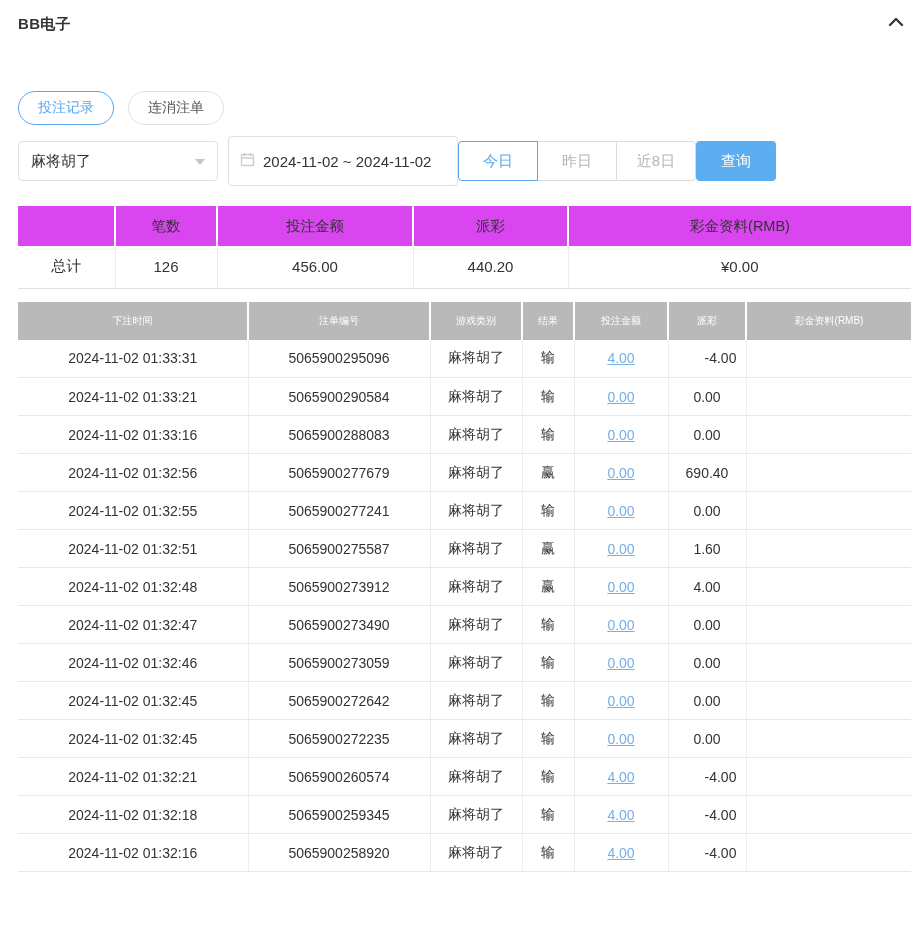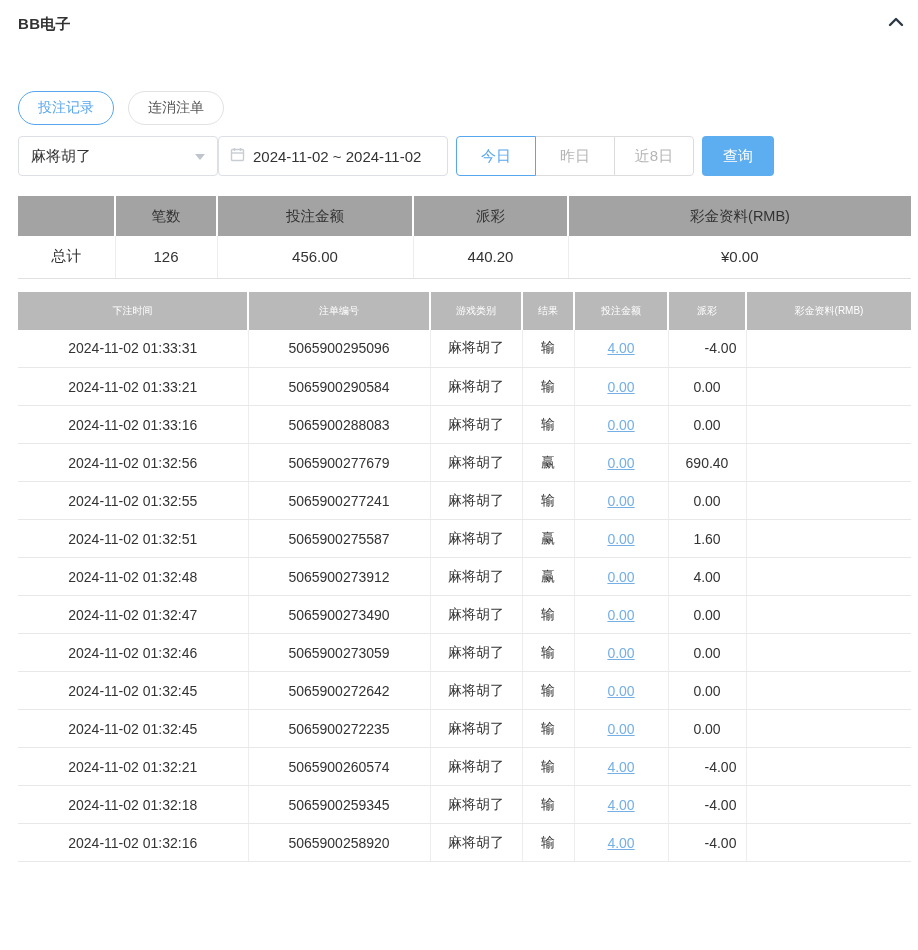--- a/index.html
+++ b/index.html
@@ -18,36 +18,36 @@
     background:#fff; font-size:14px; color:#555; display:flex; align-items:center; cursor:pointer;margin-top:38px; }
   .tab.active { border-color:#58a6ee; color:#58a6ee; }
 
   
   .filters { margin-top:11px; display:flex; align-items:center; }
   .select { width:200px; height:40px; border:1px solid #dcdfe6; border-radius:4px;
     display:flex; align-items:center; justify-content:space-between; padding:0 12px;
     font-size:15px; cursor:pointer; background:#fff; }
   .caret { width:0; height:0; border-left:5px solid transparent; border-right:5px solid transparent;
     border-top:6px solid #c0c4cc; margin-top:2px; }
-  .datebox { width:230px; height:40px; border:1px solid #dcdfe6; border-radius:4px;
+  .datebox { margin-left:10px; width:230px; height:50px; border:1px solid #dcdfe6; border-radius:4px;
     display:flex; align-items:center; padding:0 11px; gap:8px; font-size:15px; background:#fff; cursor:pointer; }
-  .seg-group { margin-left:8px; display:flex;border-radius:10px; }
+  .seg-group { margin-left:0; display:flex;border-radius:10px; }
   .seg { width:80px; height:40px; background:#fff; border:1px solid #dcdcdc; font-size:15px;
     color:#b5b5b5; display:flex; align-items:center; justify-content:center; cursor:pointer; }
   .seg + .seg { margin-left:-1px; }
   .seg:first-child { border-radius:4px 0 0 4px; }
   .seg:last-child { border-radius:0 4px 4px 0; }
   .seg.active { border-color:#58a6ee; color:#58a6ee; position:relative; z-index:1; }
-  .search-btn { margin-left:8px; width:72px; height:40px; background:#5caef0; color:#fff;
+  .search-btn { width:80px; height:40px; background:#5caef0; color:#fff;
     border:none; border-radius:4px; font-size:15px; cursor:pointer; }
 
   
   table { border-collapse:collapse; table-layout:fixed; width:893px; }
   .summary { margin-top:20px; }
-  .summary thead td { background:#a3a3a3; height:40px; text-align:center; font-size:14.5px;
+  .summary thead td { background:#d946ef; height:40px; text-align:center; font-size:14.5px;
     color:#333; border-right:2px solid #fff; }
   .summary thead td:last-child { border-right:none; }
   .summary tbody td { height:42px; text-align:center; font-size:15px;
     border-bottom:1px solid #e0e0e0; border-right:1px solid #ededed; }
   .summary tbody td:last-child { border-right:none; }
 
   
   .bets { margin-top:13px; }
   .bets thead td { background:#b9b9b9; color:#fff; font-weight:normal; font-size:10px;
     height:38px; text-align:center; border-right:2px solid #fff; }

